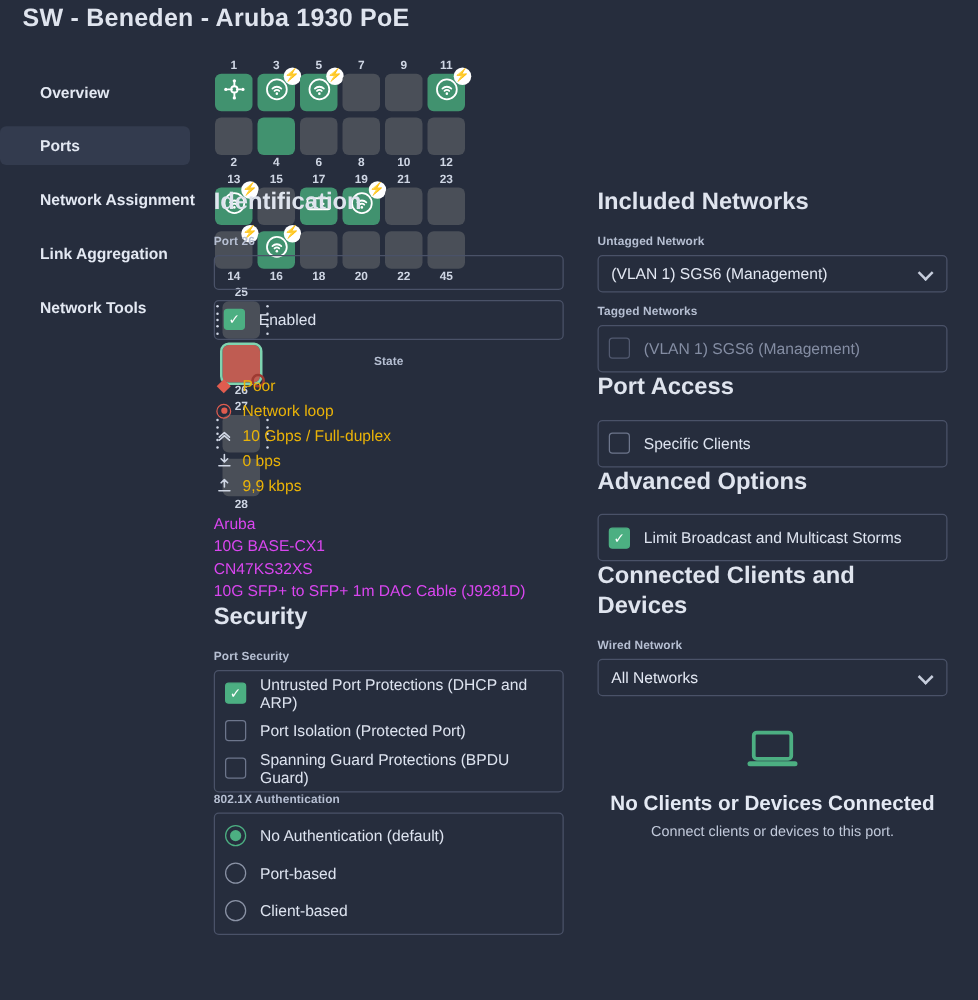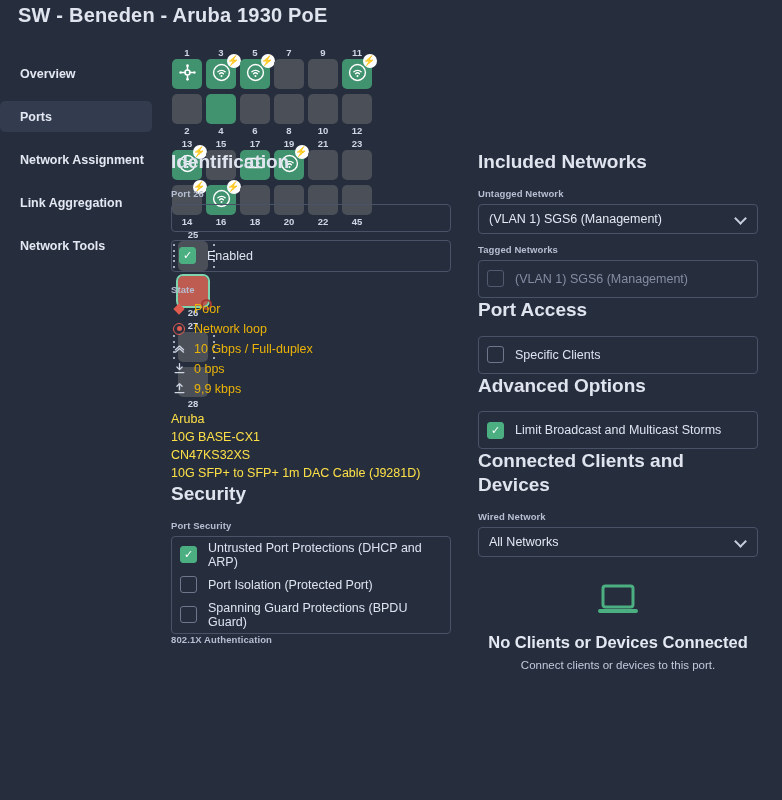--- a/index.html
+++ b/index.html
@@ -17,21 +17,21 @@
   .page-title {
     position: absolute; left: 18px; top: 4px;
     font-size: 20px; font-weight: bold; color: #dfe4ee;
     letter-spacing: 0.2px;
   }
 
   
   .sidebar { position: absolute; left: 0; top: 58px; width: 152px; }
   .nav-item {
     height: 31px; display: flex; align-items: center;
-    padding-left: 20px; margin-bottom: 12px;
+    padding-left: 32px; margin-bottom: 12px;
     font-size: 12.5px; font-weight: bold; color: #e3e8f2;
     border-radius: 5px; cursor: pointer; white-space: nowrap;
   }
   .nav-item.active { background: #333b4e; }
 
   
   .port-panel { position: absolute; left: 171px; top: 46px; }
   .port-group { display: flex; align-items: flex-start; }
   .port-gap { width: 11px; }
   .port-gap-sfp { width: 9px; }
@@ -136,21 +136,21 @@
   }
   .state-txt { margin-left: 7px; font-size: 12.5px; color: #eab308; }
   .diamond { width: 8px; height: 8px; background: #e05c4f; transform: rotate(45deg); }
   .loopring {
     width: 12px; height: 12px; border-radius: 50%; border: 1.5px solid #e05c4f;
     display: flex; align-items: center; justify-content: center;
   }
   .loopring::after { content:""; width: 5px; height: 5px; border-radius: 50%; background: #e05c4f; }
 
   .xcv { margin-top: 12px; }
-  .xcv-line { font-size: 12.5px; color: #fde047; line-height: 18px; }
+  .xcv-line { font-size: 12.5px; color: #d946ef; line-height: 18px; }
 
   
   .empty { margin-top: 26px; text-align: center; }
   .empty-title { font-size: 16.5px; font-weight: bold; color: #e4e9f3; margin-top: 12px; }
   .empty-sub { font-size: 11.5px; color: #c2cadb; margin-top: 7px; }
 </style>
 </head>
 <body>
 
 <div id="app">
@@ -443,21 +443,21 @@
     <div class="flabel">Port 26</div>
     <input class="txtbox" id="port-name-input" placeholder="" style="">
 
     <div class="rowbox" style="margin-top:8px;padding:5px 7px;">
       <div class="optrow" style="height:20px;">
         <span class="cbx on">✓</span>
         <span class="opt-label">Enabled</span>
       </div>
     </div>
 
-    <div class="flabel" style="margin-top:12px;">State</div>
+    <div class="flabel" style="margin-top:12px;text-align:center;">State</div>
     <div class="state-list" id="state-list">
         <div class="state-row">
           <span class="state-ico">
             <span class="diamond"></span>
           </span>
           <span class="state-txt">Poor</span>
         </div>
         <div class="state-row">
           <span class="state-ico">
             <span class="loopring"></span>
@@ -513,20 +513,34 @@
           <span class="cbx"></span>
           <span class="opt-label">Port Isolation (Protected Port)</span>
         </div>
         <div class="optrow">
           <span class="cbx"></span>
           <span class="opt-label">Spanning Guard Protections (BPDU Guard)</span>
         </div>
       </div>
 
     <div class="flabel">802.1X Authentication</div>
+    <div class="rowbox" id="auth-opts">
+        <div class="optrow">
+          <span class="rdo on"></span>
+          <span class="opt-label">No Authentication (default)</span>
+        </div>
+        <div class="optrow">
+          <span class="rdo"></span>
+          <span class="opt-label">Port-based</span>
+        </div>
+        <div class="optrow">
+          <span class="rdo"></span>
+          <span class="opt-label">Client-based</span>
+        </div>
+      </div>
 
   </div>
 
   <div class="col-right">
 
     <h2 class="sec">Included Networks</h2>
 
     <div class="flabel">Untagged Network</div>
     <div class="selectbox">
       <span>(VLAN 1) SGS6 (Management)</span>

